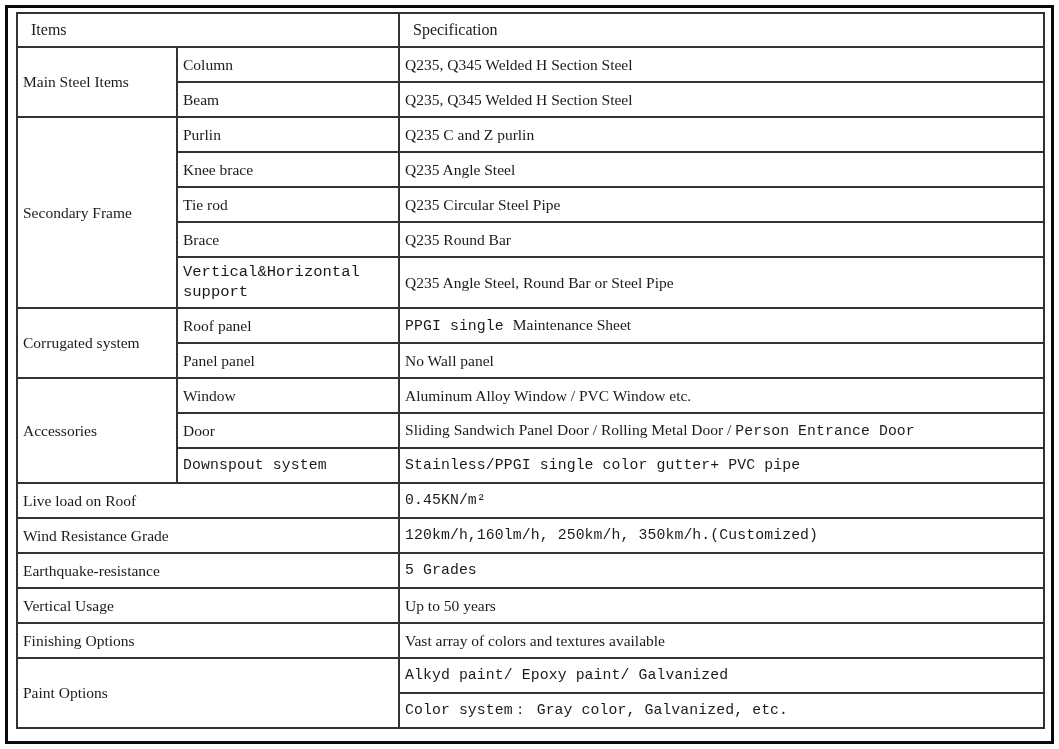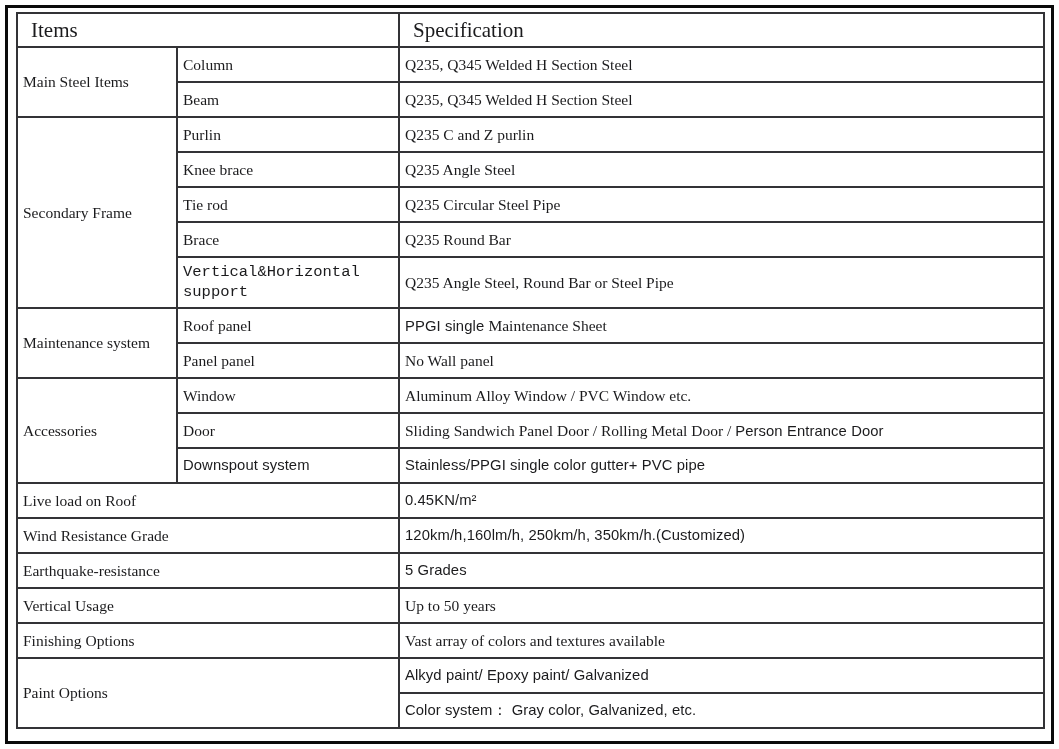--- a/index.html
+++ b/index.html
@@ -28,28 +28,28 @@
     padding:1px 4px 1px 5px;
     font-size:15.5px;
     line-height:1.25;
     vertical-align:middle;
     text-align:left;
     overflow:hidden;
     background:#fff;
   }
   th{
     font-weight:normal;
-    font-size:21px;
+    font-size:16px;
     padding-left:13px;
     height:30px;
   }
   tr.h  td{height:31px;}
   tr.tall td{height:47px;}
   .sans{
-    font-family:Liberation Sans, sans-serif;
+    font-family:Liberation Mono, monospace;
     font-size:14.8px;
     letter-spacing:.1px;
   }
   .narrow{display:inline-block;max-width:160px;font-family:Liberation Mono, monospace;}
 </style>
 </head>
 <body>
 
 <div class="frame">
   <table class="spec">
@@ -91,21 +91,21 @@
     <tr class="h">
       <td>Brace</td>
       <td>Q235 Round Bar</td>
     </tr>
     <tr class="tall">
       <td><span class="narrow">Vertical&amp;Horizontal support</span></td>
       <td>Q235 Angle Steel, Round Bar or Steel Pipe</td>
     </tr>
 
     <tr class="h">
-      <td rowspan="2">Maintenance system</td>
+      <td rowspan="2">Corrugated system</td>
       <td>Roof panel</td>
       <td><span class="sans">PPGI single </span><span>Maintenance Sheet</span></td>
     </tr>
     <tr class="h">
       <td>Panel panel</td>
       <td>No Wall panel</td>
     </tr>
 
     <tr class="h">
       <td rowspan="3">Accessories</td>

